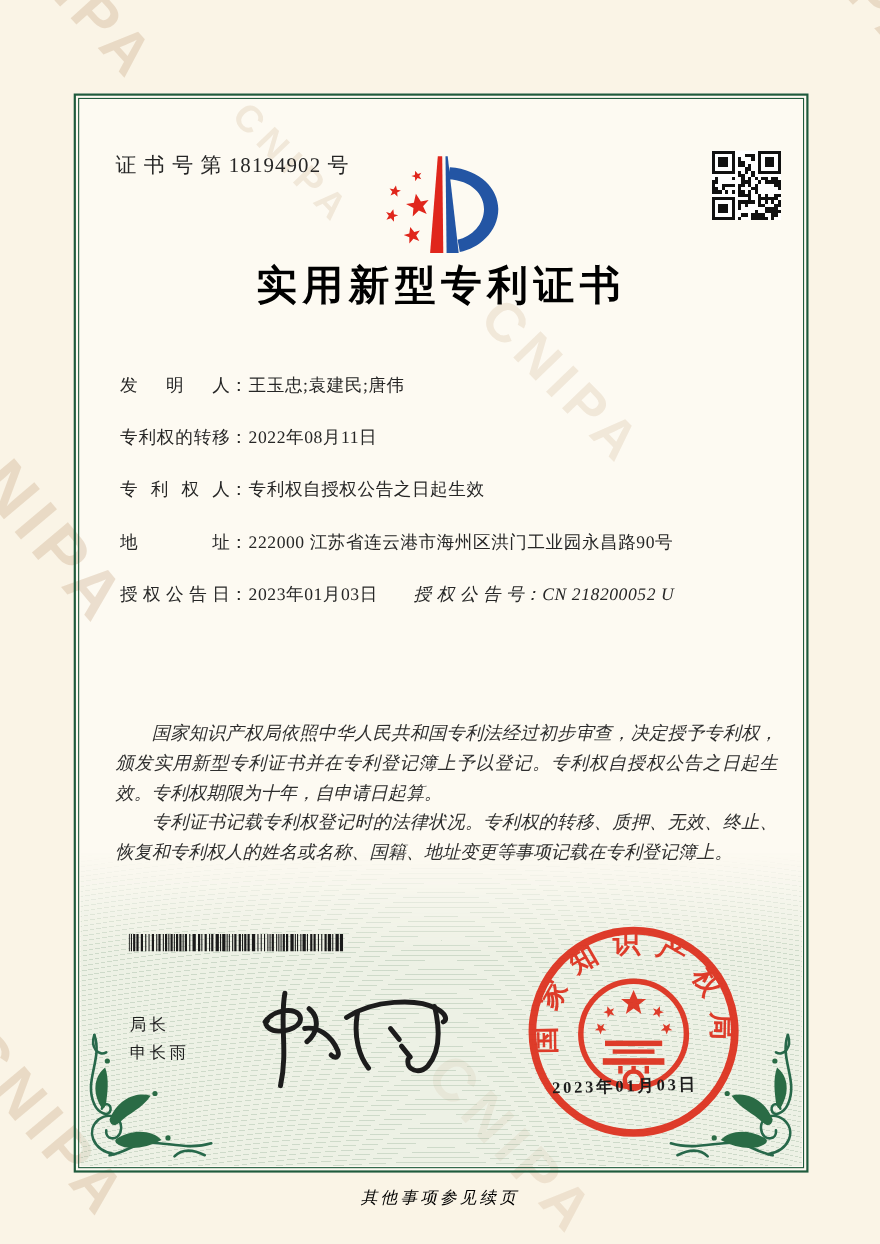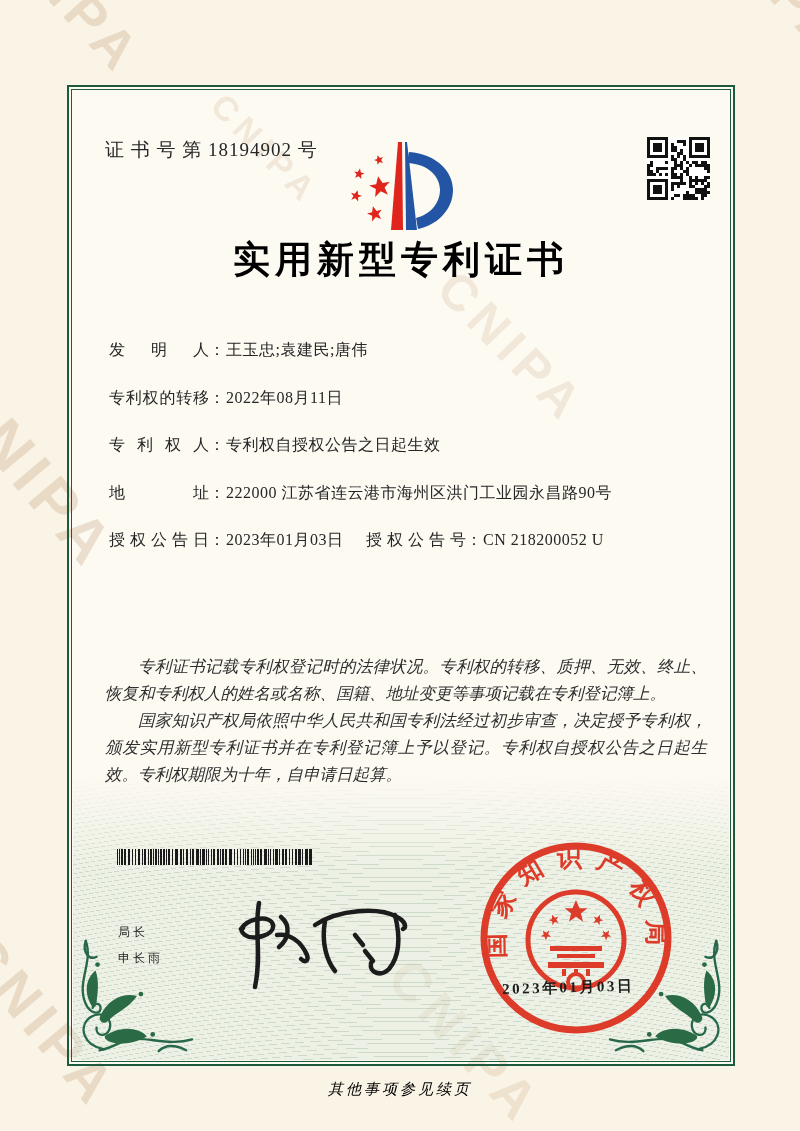--- a/index.html
+++ b/index.html
@@ -58,34 +58,34 @@
   }
   
   .fields{position:absolute;left:40px;top:253px;right:28px;font-size:16px;}
   .frow{position:relative;height:47.6px;white-space:nowrap;}
   .flabel{
     display:inline-block;width:100px;text-align:justify;text-align-last:justify;
     vertical-align:top;
   }
   .fcolon{display:inline-block;width:17px;}
   .fvalue{letter-spacing:0.5px;}
-  .grant-pair{position:absolute;left:257px;top:0;}
+  .grant-pair{position:absolute;left:267px;top:0;font-style:italic;}
   
   .paras{
     position:absolute;left:36px;top:566px;width:602px;
     font-size:16.5px;line-height:27px;text-align:justify;
     font-style:italic;color:#2e2e2e;
   }
   .paras p{margin:0;text-indent:2em;}
   
   .barcode{position:absolute;left:48px;top:762px;width:195px;height:16px;}
   .signer{
     position:absolute;left:49px;top:832px;z-index:5;
     font-family:"Liberation Sans","DejaVu Sans",sans-serif;
-    font-size:12px;letter-spacing:3px;color:#1f1f1f;line-height:26px;
+    font-size:15px;letter-spacing:3px;color:#1f1f1f;line-height:26px;
   }
   .signature-svg{position:absolute;left:150px;top:808px;z-index:5;}
   .seal{position:absolute;left:401px;top:751px;z-index:6;opacity:0.92;}
   .seal-date{
     position:absolute;left:433px;top:891px;width:150px;z-index:7;
     font-size:15px;font-weight:bold;letter-spacing:2.5px;color:#1c1c1c;
     transform:rotate(-1.5deg);
   }
   .page-num{
     position:absolute;left:0;top:946px;width:100%;text-align:center;
@@ -318,22 +318,22 @@
     </div>
     <div class="frow">
       <span class="flabel">授权公告日</span><span class="fcolon">：</span><span class="fvalue">2023年01月03日</span>
       <span class="grant-pair">
         <span class="flabel">授权公告号</span><span class="fcolon">：</span><span class="fvalue">CN 218200052 U</span>
       </span>
     </div>
   </div>
 
   <div class="paras">
+    <p>国家知识产权局依照中华人民共和国专利法经过初步审查，决定授予专利权，颁发实用新型专利证书并在专利登记簿上予以登记。专利权自授权公告之日起生效。专利权期限为十年，自申请日起算。</p>
     <p>专利证书记载专利权登记时的法律状况。专利权的转移、质押、无效、终止、恢复和专利权人的姓名或名称、国籍、地址变更等事项记载在专利登记簿上。</p>
-    <p>国家知识产权局依照中华人民共和国专利法经过初步审查，决定授予专利权，颁发实用新型专利证书并在专利登记簿上予以登记。专利权自授权公告之日起生效。专利权期限为十年，自申请日起算。</p>
   </div>
 
   <div class="barcode">
     <svg id="barcode-svg" width="195" height="16">
         <rect x="0" y="0" width="1" height="16" fill="#1a1a1a"></rect>
         <rect x="2" y="0" width="1" height="16" fill="#1a1a1a"></rect>
         <rect x="4" y="0" width="2" height="16" fill="#1a1a1a"></rect>
         <rect x="7" y="0" width="2" height="16" fill="#1a1a1a"></rect>
         <rect x="11" y="0" width="2" height="16" fill="#1a1a1a"></rect>
         <rect x="15" y="0" width="1" height="16" fill="#1a1a1a"></rect>

